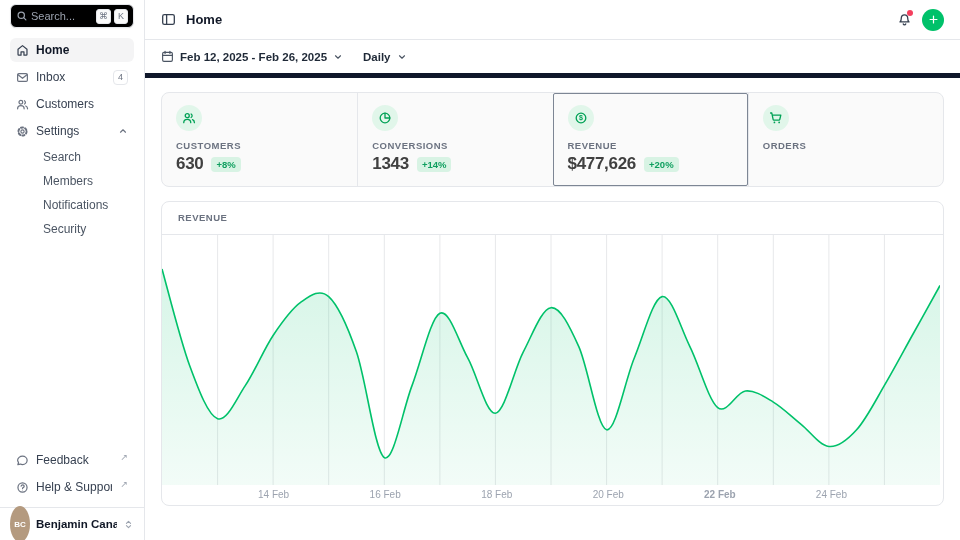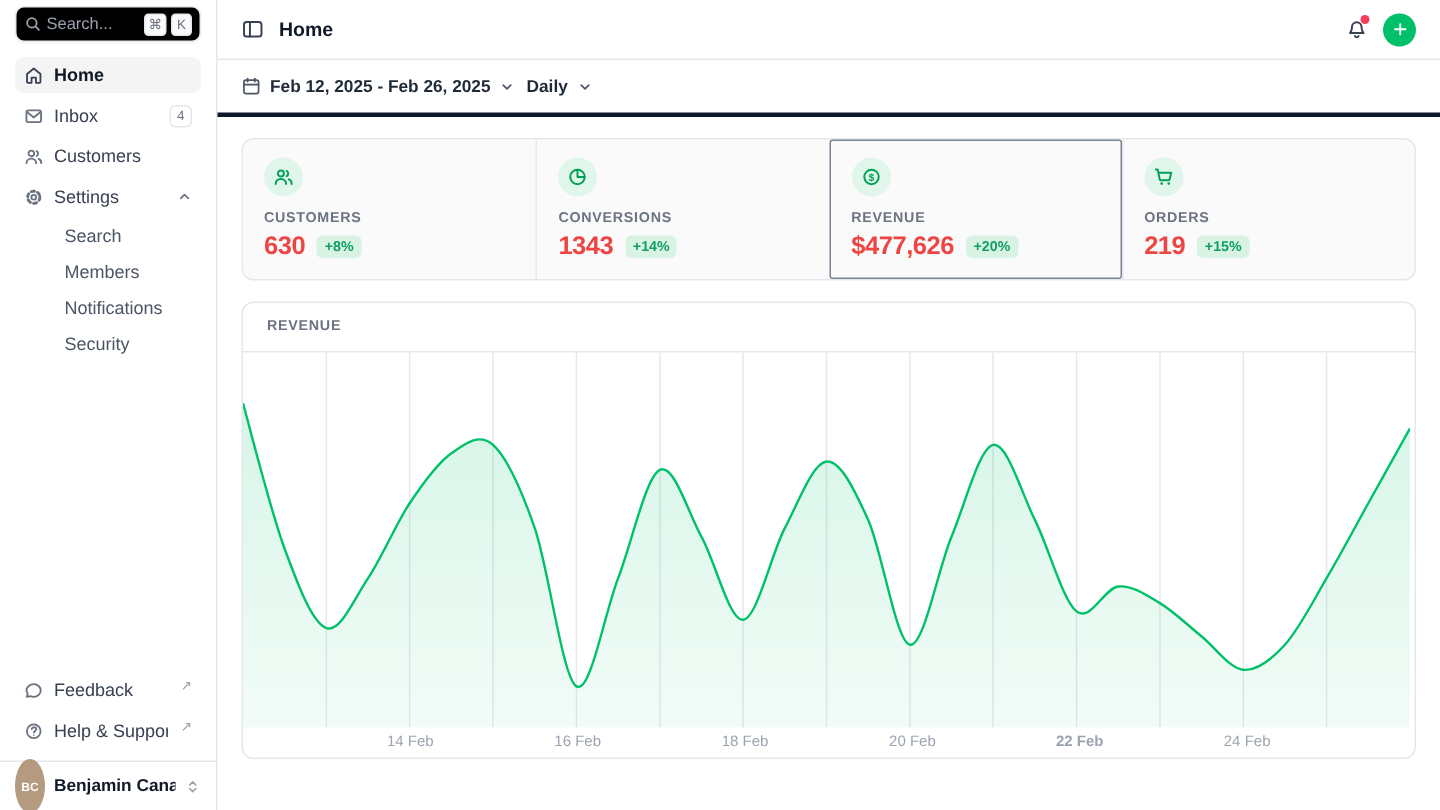--- a/index.html
+++ b/index.html
@@ -33,35 +33,35 @@
   .muted-ic{color:#9ca3af}
 
   
   .main{flex:1;display:flex;flex-direction:column;min-width:0}
   .header{height:40px;border-bottom:1px solid #e5e7eb;display:flex;align-items:center;padding:0 16px;gap:10px;flex:none}
   .page-title{font-weight:700;font-size:13px}
   .spacer{flex:1}
   .bell-wrap{position:relative;cursor:pointer;color:#374151}
   .bell-dot{position:absolute;top:-2px;right:-1px;width:6px;height:6px;background:#f43f5e;border-radius:50%}
   .add-btn{width:22px;height:22px;border-radius:50%;background:#00c16a;color:#fff;display:flex;align-items:center;justify-content:center;border:none;cursor:pointer}
-  .toolbar{height:38px;border-bottom:3px solid #0f172a;display:flex;align-items:center;padding:0 16px;gap:8px;flex:none}
+  .toolbar{height:38px;border-bottom:5px solid #0f172a;display:flex;align-items:center;padding:0 16px;gap:20px;flex:none}
   .picker{display:flex;align-items:center;gap:6px;color:#1f2937;font-weight:600;cursor:pointer;font-size:11.5px}
   .picker .icon{color:#4b5563}
   .chev{color:#9ca3af}
 
   .content{flex:1;padding:14px 16px;display:flex;flex-direction:column;gap:14px;overflow:hidden;min-height:0}
 
   .stats{display:grid;grid-template-columns:repeat(4,1fr);border:1px solid #e5e7eb;border-radius:8px;background:#fafafa;flex:none}
   .stat{padding:12px 14px;cursor:pointer}
   .stat + .stat{border-left:1px solid #e5e7eb}
   .stat.selected{outline:1px solid #7d8694;outline-offset:-1px;border-radius:2px}
   .stat-icon{width:26px;height:26px;border-radius:50%;background:#e1f6ea;color:#00a155;display:flex;align-items:center;justify-content:center}
   .stat-label{margin-top:9px;font-size:9.5px;letter-spacing:.5px;color:#6b7280;font-weight:600}
   .stat-value-row{margin-top:3px;display:flex;align-items:center;gap:8px}
-  .stat-value{font-size:17px;font-weight:700;letter-spacing:-.3px;color:#ef4444}
+  .stat-value{font-size:17px;font-weight:700;letter-spacing:-.3px;color:#404040}
   .delta{background:#d8f3e4;color:#0f9f5f;font-size:9.5px;font-weight:700;padding:2px 5px;border-radius:4px}
 
   .chart-card{border:1px solid #e5e7eb;border-radius:8px;background:#fff;flex:none;display:flex;flex-direction:column;overflow:hidden}
   .chart-header{padding:10px 16px 11px;border-bottom:1px solid #e5e7eb}
   .chart-label{font-size:9.5px;letter-spacing:.5px;color:#6b7280;font-weight:600}
   .chart-value{font-size:22px;font-weight:700;letter-spacing:-.5px;margin-top:2px;color:#0b0f19}
   .chart-body{position:relative}
   svg.chart{width:778px;height:250px}
   .x-ticks{position:relative;height:20px;color:#9ca3af;font-size:10px}
   .x-ticks span{position:absolute;transform:translateX(-50%);top:4px;white-space:nowrap}
@@ -276,24 +276,20 @@
 
       <div class="stat">
         <span class="stat-icon">
           <svg width="14" height="14" viewBox="0 0 16 16" fill="none" stroke="currentColor" stroke-width="1.5" stroke-linecap="round" stroke-linejoin="round">
               <circle cx="6.2" cy="13" r="1" fill="currentColor" stroke="none"></circle>
               <circle cx="11.6" cy="13" r="1" fill="currentColor" stroke="none"></circle>
               <path d="M1.8 2.3h1.4l1.5 7.4c.1.5.5.8 1 .8h5.6c.5 0 .9-.3 1-.8l1.2-5H4"></path>
             </svg>
         </span>
         <div class="stat-label">ORDERS</div>
-        <div class="stat-value-row">
-          <span class="stat-value">219</span>
-          <span class="delta">+15%</span>
-        </div>
       </div>
     </div>
 
     <div class="chart-card">
       <div class="chart-header">
         <div class="chart-label">REVENUE</div>
       </div>
       <div class="chart-body">
         <svg id="revenue-chart" class="chart" viewBox="0 0 778 250">
             <defs>

